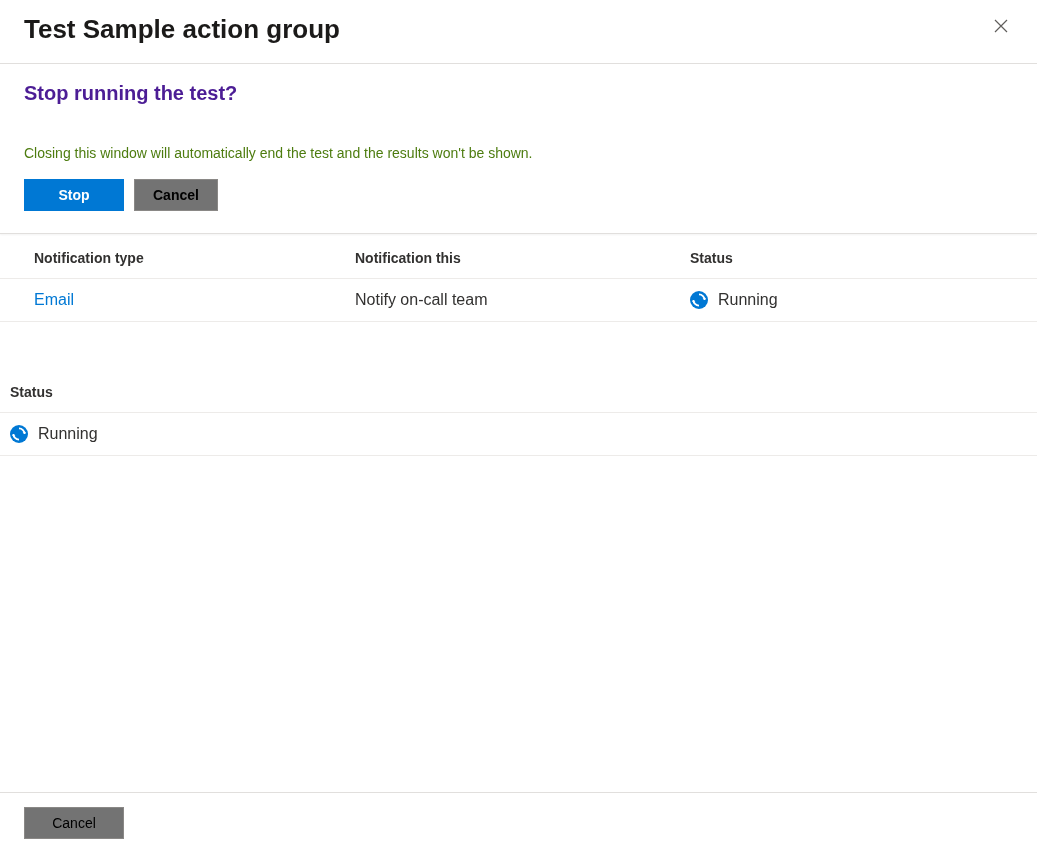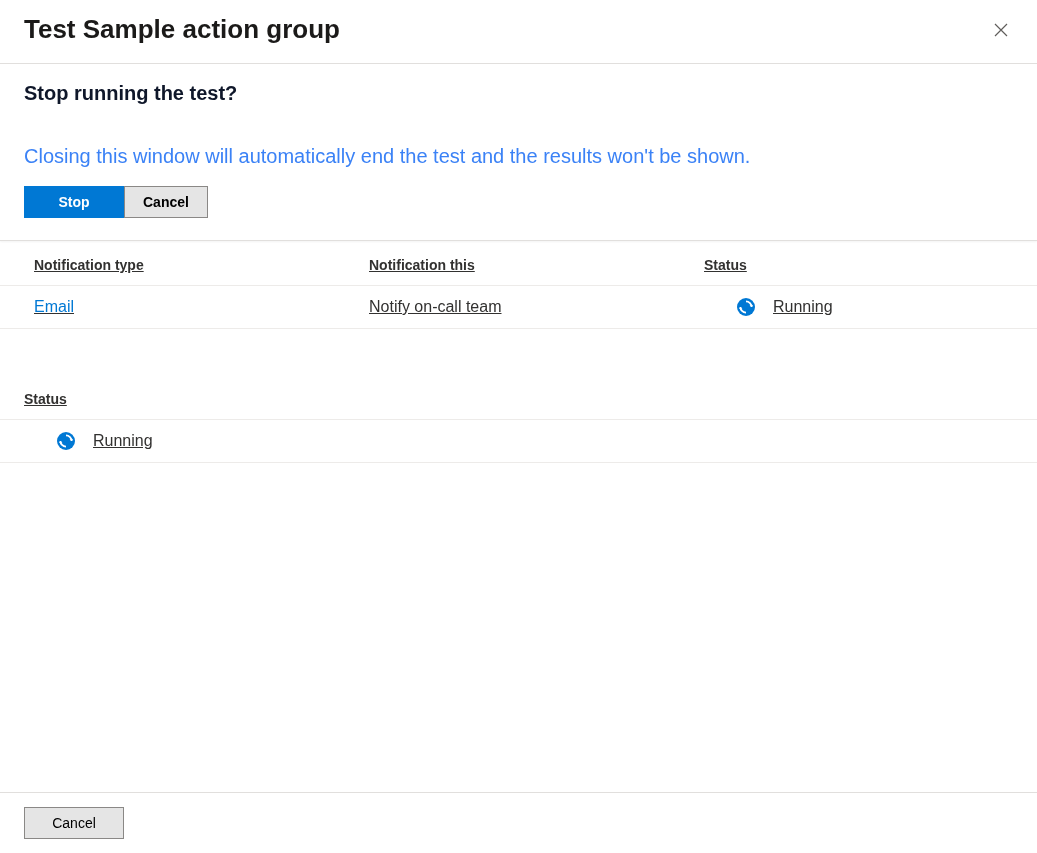--- a/index.html
+++ b/index.html
@@ -12,21 +12,21 @@
       color: #323130;
       background: #fff;
       width: 1037px;
       height: 853px;
       position: relative;
       overflow: hidden;
     }
     .header {
       display: flex;
       justify-content: space-between;
-      align-items: center;
+      align-items: flex-start;
       padding: 14px 24px 18px 24px;
     }
     .header-title {
       font-size: 26px;
       font-weight: 600;
       color: #1b1a19;
     }
     .close-btn {
       width: 24px;
       height: 24px;
@@ -44,38 +44,39 @@
       border-top: 1px solid #e1dfdd;
     }
     .confirm-panel {
       padding: 18px 24px 22px 24px;
       border-bottom: 1px solid #e1dfdd;
       box-shadow: 0 1px 2px rgba(0,0,0,0.05);
     }
     .confirm-title {
       font-size: 20px;
       font-weight: 600;
-      color: #0f172a;
+      color: #4c1d95;
       margin-bottom: 4px;
     }
     .confirm-desc {
-      font-size: 20px;
-      color: #3b82f6;
+      font-size: 14px;
+      color: #4d7c0f;
       margin-bottom: 18px;
       margin-top: 40px;
     }
     .btn-row {
       display: flex;
+      gap: 10px;
     }
     .btn {
       padding: 5px 18px;
       font-size: 14px;
       font-weight: 600;
       border: 1px solid #8a8886;
-      background: #e5e5e5;
+      background: #737373;
       cursor: pointer;
       min-width: 80px;
       height: 32px;
       font-family: inherit;
     }
     .btn-primary {
       background: #0078d4;
       border-color: #0078d4;
       color: #fff;
       min-width: 100px;
@@ -95,34 +96,32 @@
     .tbl-header {
       font-size: 14px;
       font-weight: 600;
       color: #323130;
     }
     .tbl-row {
       font-size: 16px;
       color: #323130;
     }
     .col {
-      padding: 0 24px;
-      text-decoration: underline;
+      padding: 0 10px;
     }
     .col-1 { width: 345px; padding-left: 34px; }
     .col-2 { width: 335px; }
     .col-3 { flex: 1; }
     .link {
       color: #0078d4;
     }
     .status-cell {
       display: flex;
       align-items: center;
-      gap: 18px;
-      margin-left: 33px;
+      gap: 10px;
     }
     .status-icon {
       width: 18px;
       height: 18px;
       color: #0078d4;
     }
     .spacer {
       height: 46px;
     }
     .footer {

